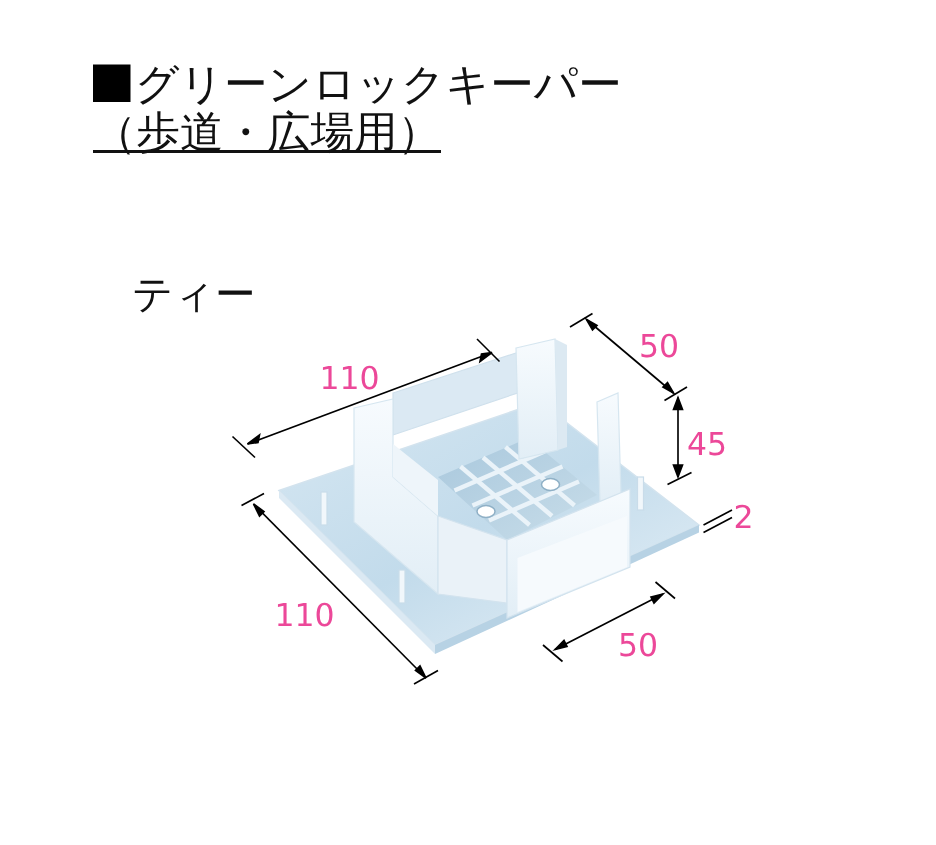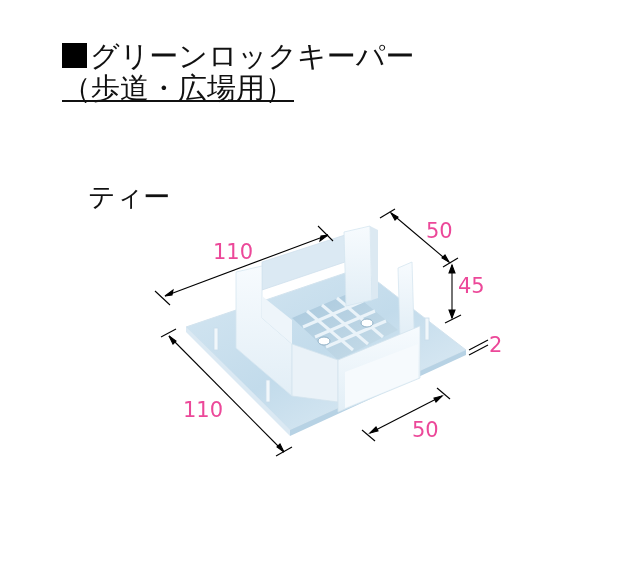--- a/index.html
+++ b/index.html
@@ -167,18 +167,18 @@
         <line x1="362" y1="430" x2="375" y2="441"></line>
         <line x1="437" y1="388" x2="450" y2="399"></line>
         <polygon points="370,433 376,427 378,431" fill="#000"></polygon>
         <polygon points="442,396 436,402 434,398" fill="#000"></polygon>
       </g>
     </svg>
 
     <div class="dim-label" style="left:213px; top:242px;">110</div>
     <div class="dim-label" style="left:183px; top:400px;">110</div>
     <div class="dim-label" style="left:426px; top:221px;">50</div>
-    <div class="dim-label" style="left:458px; top:276px;">45</div>
+    <div class="dim-label" style="left:458px; top:286px;">45</div>
     <div class="dim-label" style="left:489px; top:335px;">2</div>
     <div class="dim-label" style="left:412px; top:420px;">50</div>
   </div>
 
 </div>
 
 </body></html>

